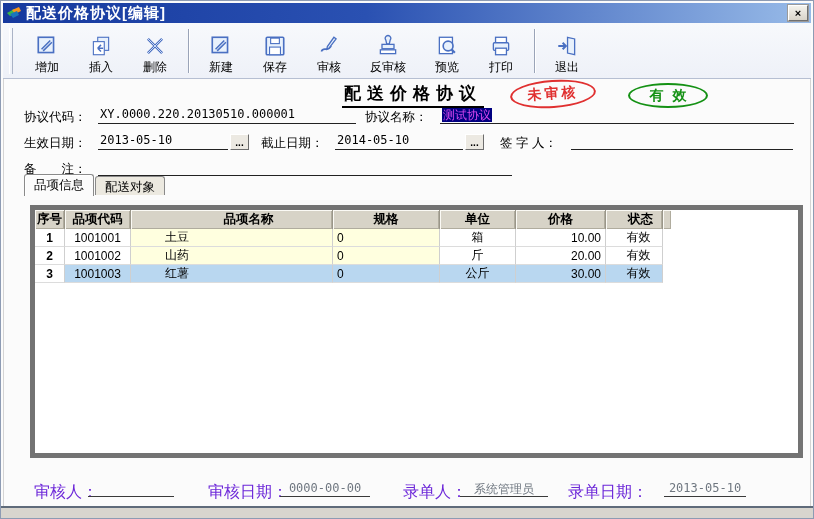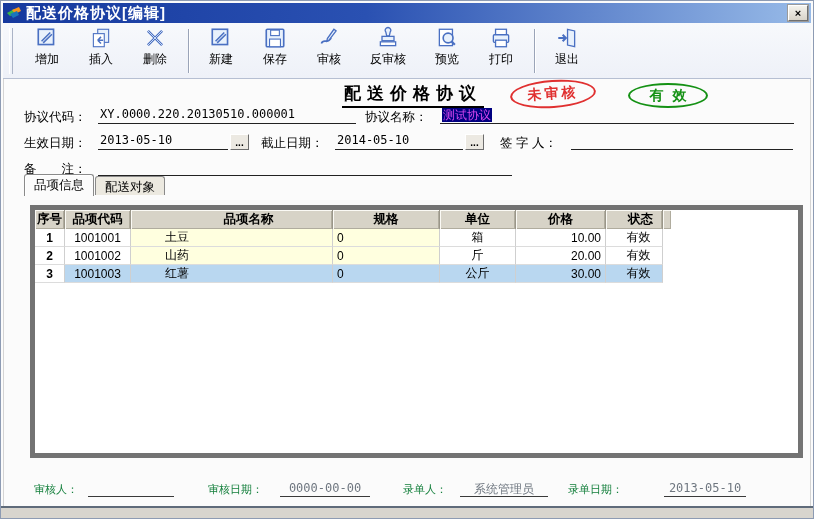--- a/index.html
+++ b/index.html
@@ -31,21 +31,21 @@
   .toolbar{
     position:absolute;left:2px;top:22px;right:2px;height:56px;
     background:linear-gradient(#f7f9fc,#eef1f8);
     border-bottom:1px solid #b6bfd2;
     display:flex;align-items:center;padding-left:6px;
   }
   .gripper{width:4px;height:46px;margin-right:8px;
     border-left:1px solid #fff;border-right:1px solid #aab3c6;}
   .tbtn{
     background:transparent;border:1px solid transparent;border-radius:2px;
-    width:52px;height:52px;display:flex;flex-direction:column;align-items:center;justify-content:flex-start;
+    width:52px;height:52px;display:flex;flex-direction:column;align-items:center;justify-content:flex-end;
     font-family:inherit;font-size:12px;color:#000;padding:0;margin-right:2px;cursor:default;
   }
   .tbtn.wide{width:62px;}
   .ticon{width:24px;height:24px;display:block;margin-bottom:1px;}
   .ticon svg{width:24px;height:24px;display:block;}
   .tlabel{white-space:nowrap;}
   .tsep{width:2px;height:44px;border-left:1px solid #9aa4b8;border-right:1px solid #fff;margin:0 5px;}
   
   .content{
     position:absolute;left:2px;top:78px;right:2px;bottom:12px;
@@ -111,21 +111,21 @@
   }
   .c0{width:30px;}.c1{width:66px;}.c2{width:202px;padding-left:34px;}.c3{width:107px;}
   .c4{width:76px;}.c5{width:90px;}.c6{width:57px;padding-left:13px;}.hfill{width:8px;border-right:none;}
   .dc.numc{justify-content:center;font-weight:bold;}
   .dc.center{justify-content:center;}
   .dc.right{justify-content:flex-end;}
   .dc.yellow{background:#ffffdf;}
   .drow.selrow .dc{background:#b9d7f0;}
   .drow.selrow .dc.c0{background:#fff;}
   
-  .slabel{position:absolute;color:#15803d;white-space:nowrap;font-size:11px;}
+  .slabel{position:absolute;color:#6d28d9;white-space:nowrap;font-size:16px;}
   .svalue{
     position:absolute;height:16px;border-bottom:1px solid #3a3a3a;color:#6f7780;
     font-family:"DejaVu Sans Mono","Liberation Mono",monospace;font-size:12px;
     white-space:nowrap;text-align:center;
   }
 </style>
 </head>
 <body>
 
 <div class="window">

